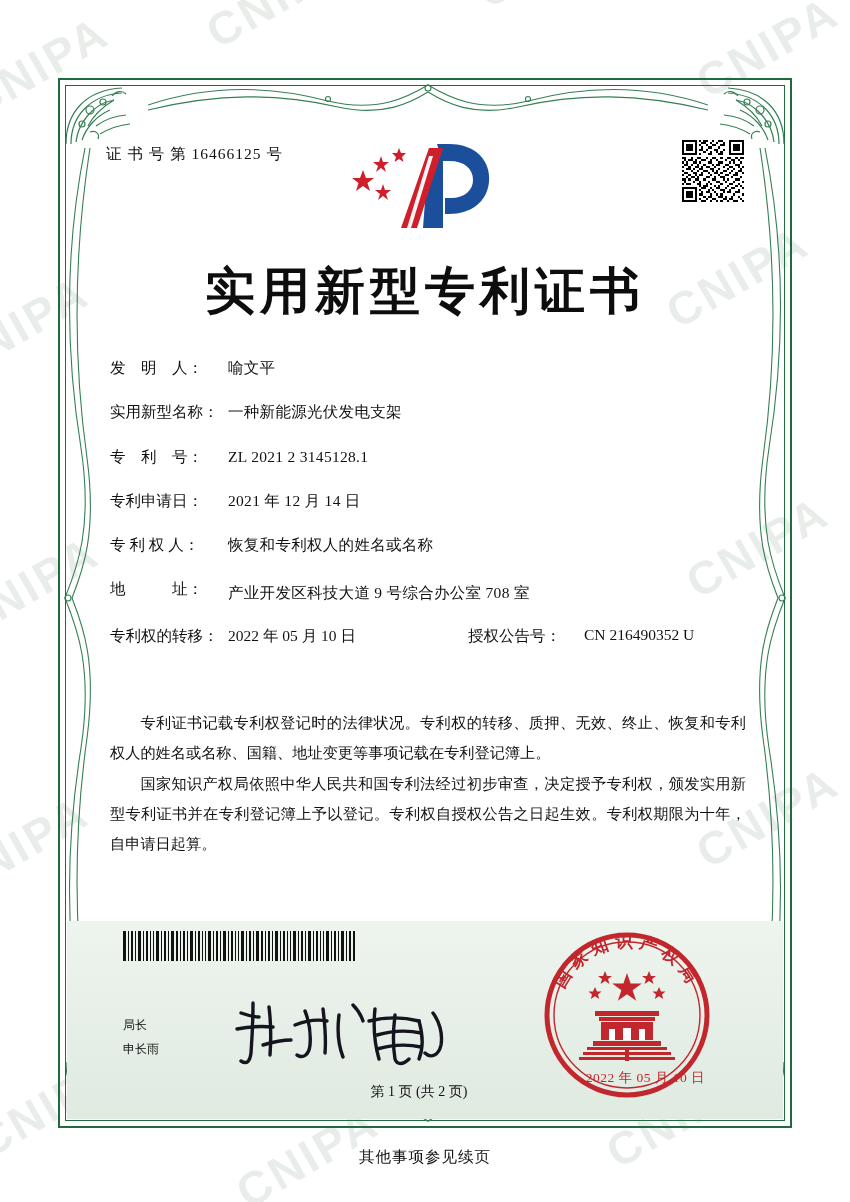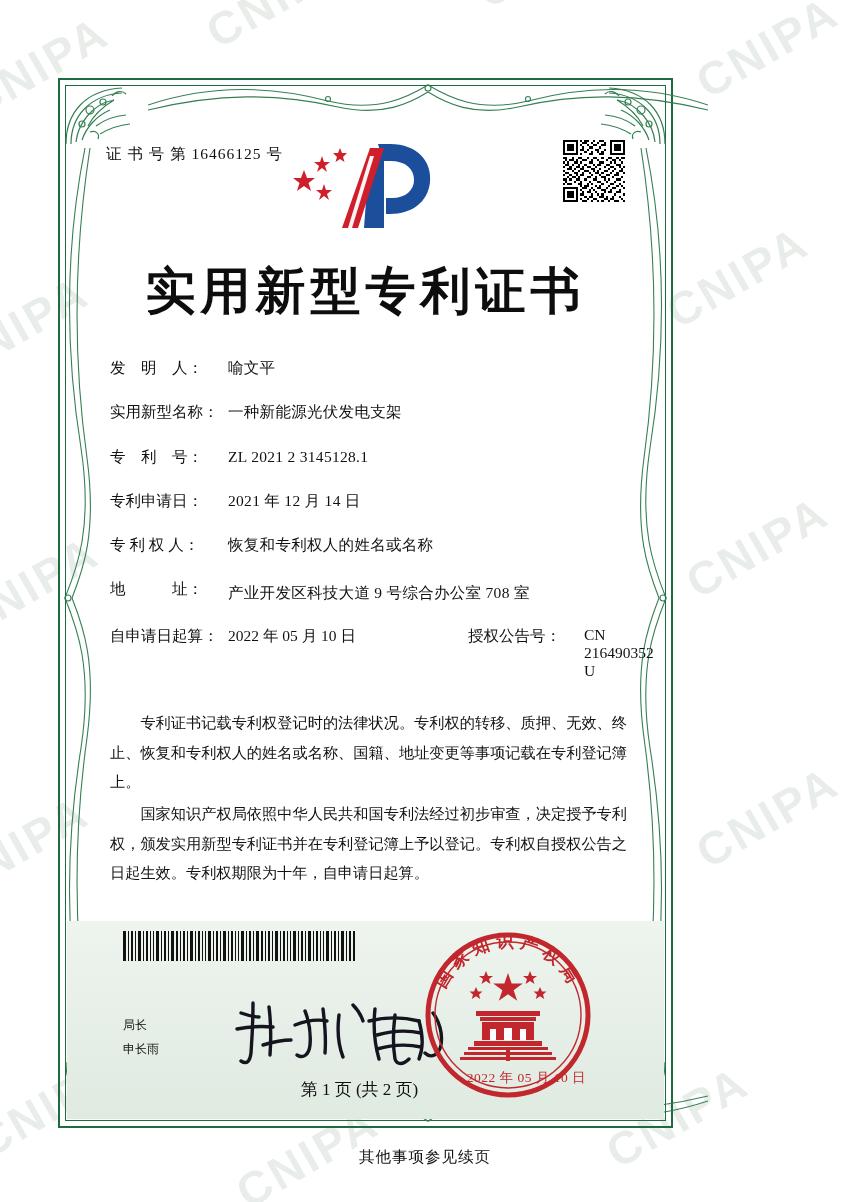--- a/index.html
+++ b/index.html
@@ -33,21 +33,21 @@
     letter-spacing: 3px;
     transform: rotate(-30deg);
     white-space: nowrap;
   }
 
   
   #certificate {
     position: absolute;
     left: 58px;
     top: 78px;
-    width: 615px;
+    width: 734px;
     height: 1050px;
     z-index: 2;
   }
   .frame-outer {
     position: absolute;
     inset: 0;
     border: 2px solid #1d6b3f;
   }
   .frame-inner {
     position: absolute;
@@ -236,21 +236,21 @@
     letter-spacing: .5px;
     font-family: "Liberation Serif", serif;
   }
 
   #page-number {
     position: absolute;
     left: 0;
     right: 12px;
     bottom: 18px;
     text-align: center;
-    font-size: 17px;
+    font-size: 14px;
     color: #111;
   }
 
   #footer-note {
     position: absolute;
     left: 0;
     right: 0;
     top: 1147px;
     text-align: center;
     font-size: 15.5px;
@@ -638,21 +638,21 @@
 
       <div class="field-row">
         <div class="field-label">地　　　址：</div>
         <div class="field-value">
           <span class="line2">产业开发区科技大道 9 号综合办公室 708 室</span>
         </div>
       </div>
 
       <div class="row-inline">
         <div class="inline-left">
-          <div class="field-label">自申请日起算：</div>
+          <div class="field-label">专利权的转移：</div>
           <div>2022 年 05 月 10 日</div>
         </div>
         <div class="inline-right">
           <div class="field-label">授权公告号：</div>
           <div>CN 216490352 U</div>
         </div>
       </div>
 
     </div>
 

